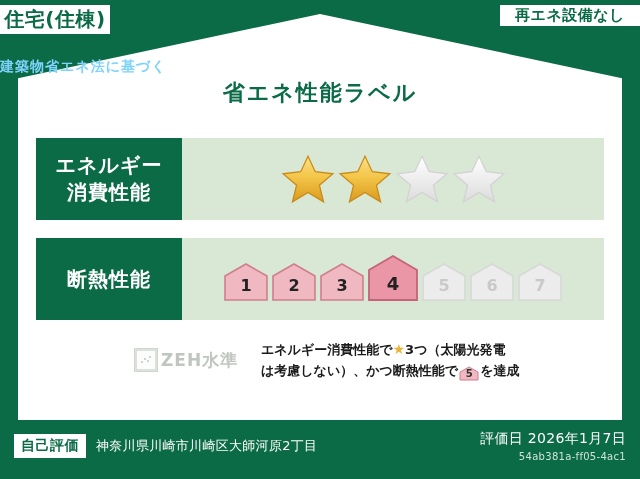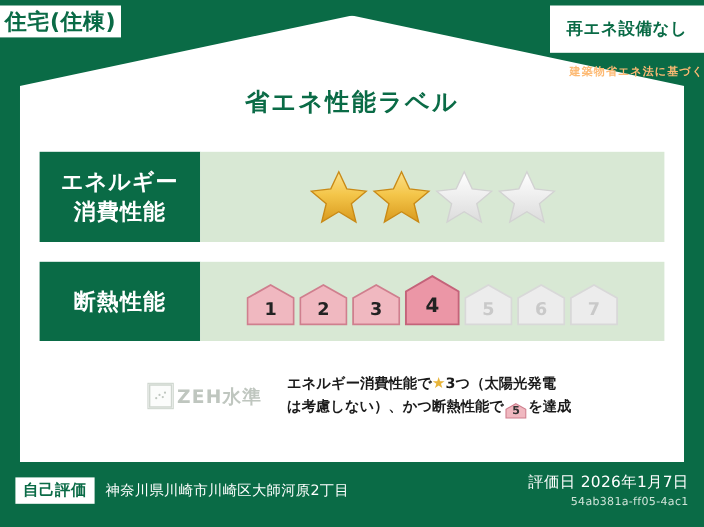--- a/index.html
+++ b/index.html
@@ -18,39 +18,39 @@
     clip-path:polygon(0% 15.8%, 50% 0%, 100% 15.8%, 100% 100%, 0% 100%);
   }
 
   
   .tag{
     position:absolute;background:#ffffff;color:#0a6b46;
     font-weight:bold;letter-spacing:0.5px;
     display:flex;align-items:center;justify-content:center;
   }
   .tag-left{left:0px;top:5px;width:110px;height:29px;font-size:20px;}
-  .tag-right{right:0px;top:5px;width:140px;height:43px;font-size:15px;}
+  .tag-right{right:0px;top:5px;width:140px;height:21px;font-size:15px;}
 
   
   .title-sub{
-    position:absolute;left:0;right:0;top:58px;text-align:right;
-    color:#fdba74;font-size:10px;font-weight:bold;letter-spacing:1px;
+    position:absolute;left:0;right:0;top:58px;text-align:left;
+    color:#7dd3fc;font-size:14px;font-weight:bold;letter-spacing:1px;
   }
   .title-main{
     position:absolute;left:0;right:0;top:78px;text-align:center;
     color:#0a6b46;font-size:22px;font-weight:bold;letter-spacing:2px;
   }
 
   
   .row{
     position:absolute;left:36px;width:568px;height:82px;
     display:flex;align-items:stretch;
   }
   .row-energy{top:138px;}
-  .row-insul{top:238px;height:72px;}
+  .row-insul{top:238px;height:82px;}
   .row-key{
     width:146px;background:#0a6b46;color:#ffffff;
     display:flex;align-items:center;justify-content:center;
     text-align:center;font-size:20px;font-weight:bold;line-height:1.35;
     letter-spacing:1px;flex:0 0 146px;
   }
   .row-val{
     flex:1;background:#d8e8d4;
     display:flex;align-items:center;justify-content:center;
   }

